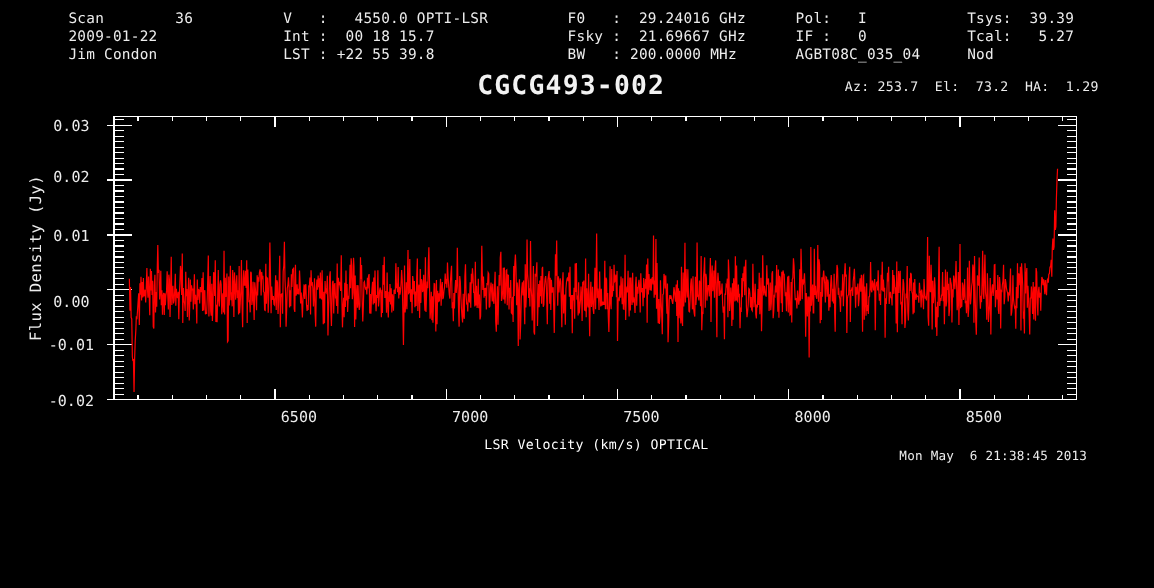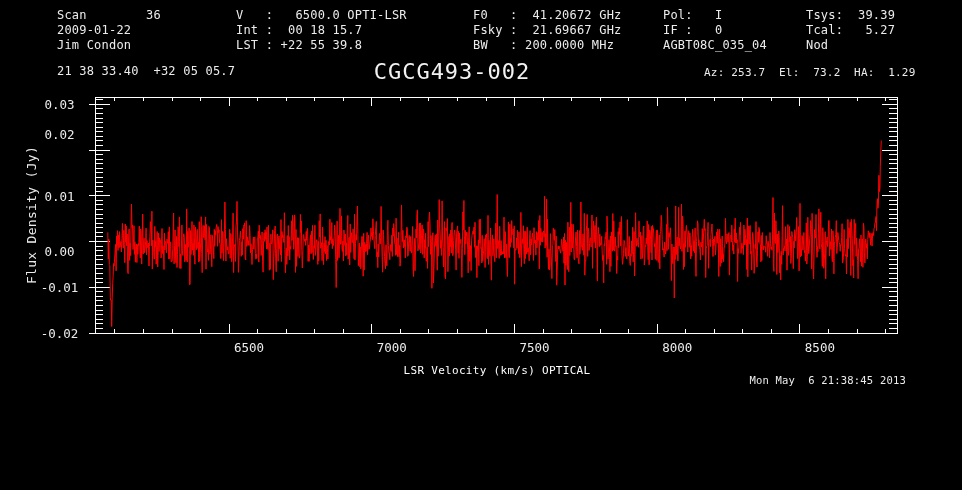--- a/index.html
+++ b/index.html
@@ -15,23 +15,23 @@
     color:#ececec;
     font-size:12px;
     line-height:14px;
     white-space:pre;
     letter-spacing:.2px;
   }
   .r1{top:8px}.r2{top:23px}.r3{top:38px}
   .c1{left:57px}.c2{left:236px}.c3{left:473px}.c4{left:663px}.c5{left:806px}
   #coords{top:64px;left:57px;}
   #source-title{
-    position:absolute;top:59px;left:452px;
+    position:absolute;top:59px;left:476px;
     transform:translateX(-50%);
-    color:#f2f2f2;font-size:22px;font-weight:400;letter-spacing:1px;white-space:pre;
+    color:#f2f2f2;font-size:22px;font-weight:700;letter-spacing:1px;white-space:pre;
   }
   #pointing{top:66px;left:676px;font-size:11px;margin-left:28px;}
   .xlab{
     position:absolute;top:340px;width:70px;
     text-align:right;color:#ececec;font-size:12.5px;white-space:pre;
   }
   .ylab{
     position:absolute;left:32px;width:55px;
     text-align:center;color:#ececec;font-size:12.5px;white-space:pre;
   }
@@ -49,38 +49,37 @@
     color:#ececec;font-size:10.5px;white-space:pre;letter-spacing:.2px;
   }
   svg{position:absolute;left:0;top:0;}
 </style>
 </head>
 <body>
 
 <div id="screen">
 
   <div class="hdr r1 c1">Scan        36</div>
-  <div class="hdr r1 c2">V   :   6500.0 OPTI-LSR</div>
-  <div class="hdr r1 c3">F0   :  41.20672 GHz</div>
+  <div class="hdr r1 c2">V   :   4550.0 OPTI-LSR</div>
+  <div class="hdr r1 c3">F0   :  29.24016 GHz</div>
   <div class="hdr r1 c4">Pol:   I</div>
   <div class="hdr r1 c5">Tsys:  39.39</div>
 
   <div class="hdr r2 c1">2009-01-22</div>
   <div class="hdr r2 c2">Int :  00 18 15.7</div>
   <div class="hdr r2 c3">Fsky :  21.69667 GHz</div>
   <div class="hdr r2 c4">IF :   0</div>
   <div class="hdr r2 c5">Tcal:   5.27</div>
 
   <div class="hdr r3 c1">Jim Condon</div>
   <div class="hdr r3 c2">LST : +22 55 39.8</div>
   <div class="hdr r3 c3">BW   : 200.0000 MHz</div>
   <div class="hdr r3 c4">AGBT08C_035_04</div>
   <div class="hdr r3 c5">Nod</div>
 
-  <div class="hdr" id="coords">21 38 33.40  +32 05 05.7</div>
   <div id="source-title">CGCG493-002</div>
   <div class="hdr" id="pointing">Az: 253.7  El:  73.2  HA:  1.29</div>
 
   <svg id="plot-svg" width="962" height="490">
       <rect x="95" y="97" width="802" height="236" fill="none" stroke="#ffffff" stroke-width="1" shape-rendering="crispEdges"></rect>
       <line x1="229.1423487544484" y1="333" x2="229.1423487544484" y2="324" stroke="#ffffff" stroke-width="1" shape-rendering="crispEdges"></line>
       <line x1="229.1423487544484" y1="97" x2="229.1423487544484" y2="106" stroke="#ffffff" stroke-width="1" shape-rendering="crispEdges"></line>
       <line x1="371.84697508896795" y1="333" x2="371.84697508896795" y2="324" stroke="#ffffff" stroke-width="1" shape-rendering="crispEdges"></line>
       <line x1="371.84697508896795" y1="97" x2="371.84697508896795" y2="106" stroke="#ffffff" stroke-width="1" shape-rendering="crispEdges"></line>
       <line x1="514.5516014234875" y1="333" x2="514.5516014234875" y2="324" stroke="#ffffff" stroke-width="1" shape-rendering="crispEdges"></line>
@@ -246,19 +245,19 @@
   <div id="x-title">LSR Velocity (km/s) OPTICAL</div>
   <div id="timestamp">Mon May  6 21:38:45 2013</div>
 
   <div id="tick-labels">
       <div class="xlab" style="left: 194.142px;">6500</div>
       <div class="xlab" style="left: 336.847px;">7000</div>
       <div class="xlab" style="left: 479.552px;">7500</div>
       <div class="xlab" style="left: 622.256px;">8000</div>
       <div class="xlab" style="left: 764.961px;">8500</div>
       <div class="ylab" style="top: 97.3178px;">0.03</div>
-      <div class="ylab" style="top: 127px;">0.02</div>
+      <div class="ylab" style="top: 140px;">0.02</div>
       <div class="ylab" style="top: 188.791px;">0.01</div>
       <div class="ylab" style="top: 244px;">0.00</div>
       <div class="ylab" style="top: 280.264px;">-0.01</div>
       <div class="ylab" style="top: 326px;">-0.02</div>
     </div>
 </div>
 
 </body></html>

